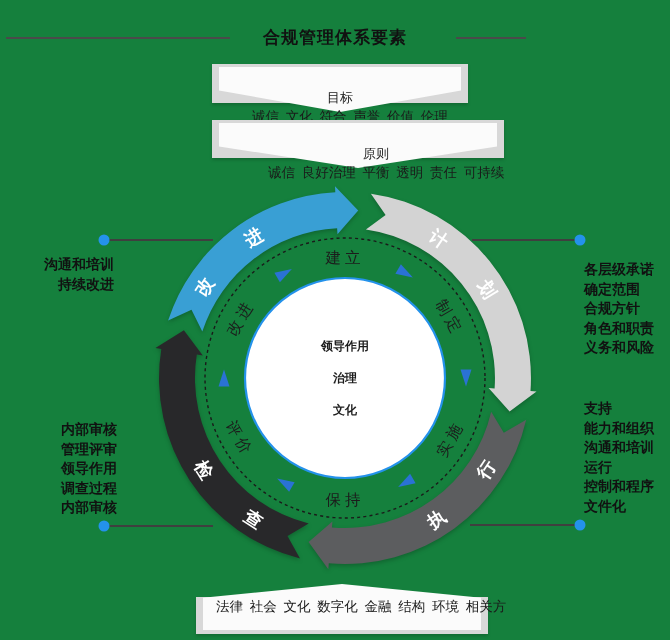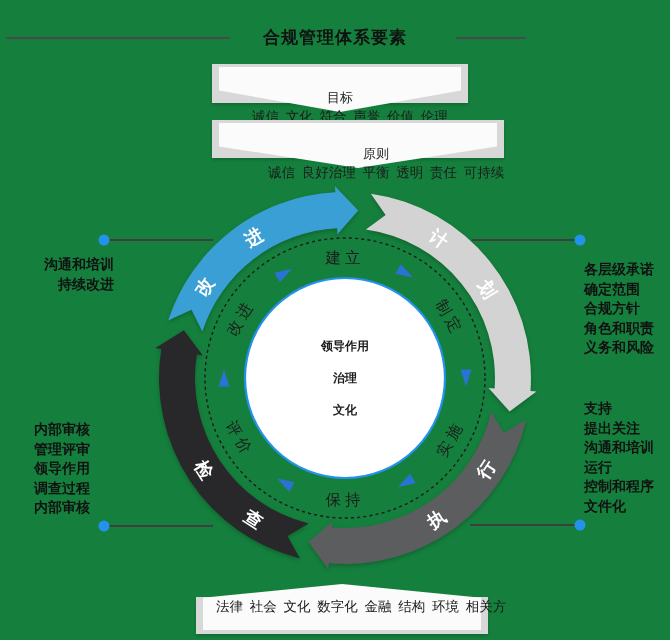--- a/index.html
+++ b/index.html
@@ -20,21 +20,21 @@
   .pent-up{left:7px;top:-13px;right:7px;height:46px;
            clip-path:polygon(50% 0,100% 30%,100% 100%,0 100%,0 30%);}
   .btxt{position:relative;text-align:center;color:#1a1a1a;}
   .btitle{font-size:13px;font-weight:400;padding-top:4px;margin-top:21px;}
   .b-env .btitle{padding-top:2px;}
   .bitems{font-size:13.5px;font-weight:500;margin-top:1px;word-spacing:3px;white-space:nowrap;margin-left:20px;}
   
   .note{position:absolute;font-size:14px;font-weight:600;line-height:19.5px;color:#111;white-space:nowrap;}
   .n-tl{left:18px;top:255px;width:96px;text-align:right;}
   .n-tr{left:584px;top:260px;text-align:left;}
-  .n-bl{left:34px;top:420px;width:99px;}
+  .n-bl{left:18px;top:420px;width:99px;text-align:right;}
   .n-br{left:584px;top:399px;text-align:left;}
   
   .core-text{position:absolute;left:255px;top:330px;width:180px;text-align:center;
              font-size:12px;font-weight:700;line-height:32px;color:#1c1c1c;}
 </style>
 </head>
 <body>
 
 <div class="canvas">
 
@@ -124,20 +124,20 @@
   <div class="note n-bl">
     <div>内部审核</div>
     <div>管理评审</div>
     <div>领导作用</div>
     <div>调查过程</div>
     <div>内部审核</div>
   </div>
 
   <div class="note n-br">
     <div>支持</div>
-    <div>提出关注</div>
+    <div>能力和组织</div>
     <div>沟通和培训</div>
     <div>运行</div>
     <div>控制和程序</div>
     <div>文件化</div>
   </div>
 
 </div>
 
 </body></html>

